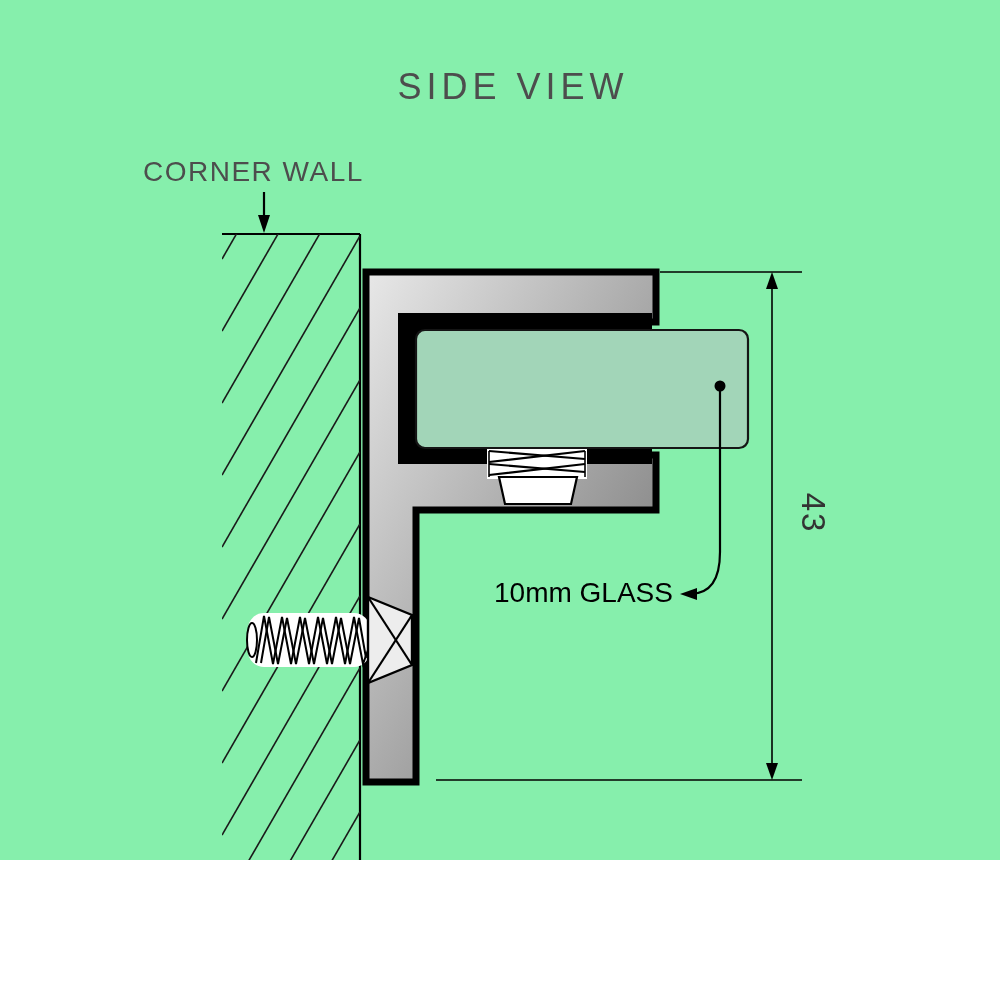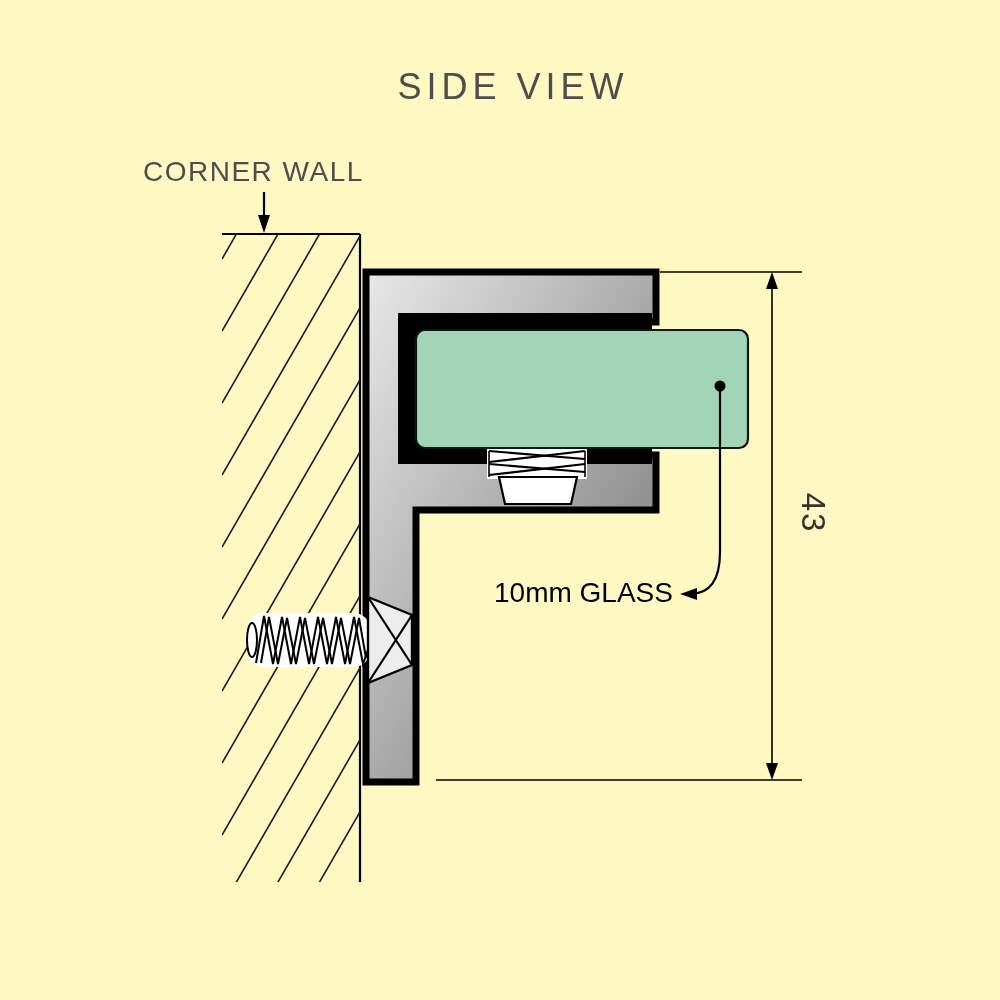--- a/index.html
+++ b/index.html
@@ -1,16 +1,16 @@
 <!DOCTYPE html>
 <html><head>
 <meta charset="utf-8">
 <style>
   html, body { margin: 0; padding: 0; background: #ffffff; }
-  .stage { width: 1000px; height: 1000px; position: relative; background: #fef9c3; }
+  .stage { width: 1000px; height: 860px; position: relative; background: #86efac; }
   text { font-family: "Liberation Sans", sans-serif; }
   .t-title { font-size: 36px; letter-spacing: 5px; }
   .t-wall  { font-size: 28px; letter-spacing: 1.5px; }
   .t-glass { font-size: 28px; }
   .t-dim   { font-size: 33px; letter-spacing: 2px; }
   .thin  { stroke: #000; stroke-width: 1.6; fill: none; }
   .med   { stroke: #000; stroke-width: 2.2; fill: none; }
   .hatch { stroke: #1a1a1a; stroke-width: 1.6; }
 </style>
 </head>

